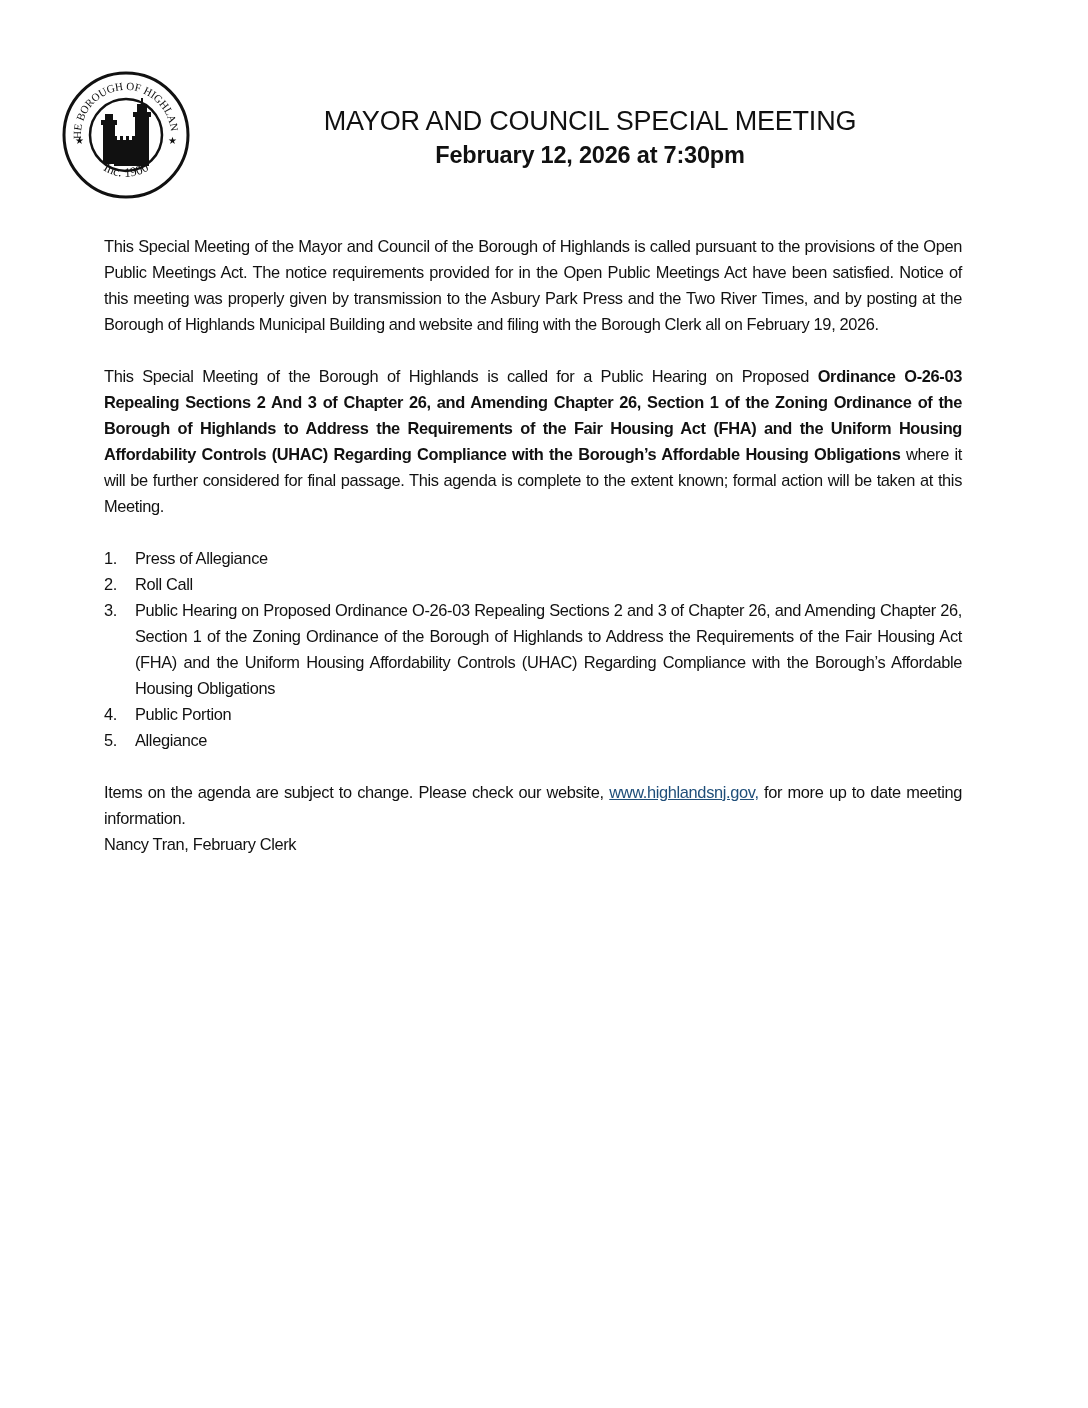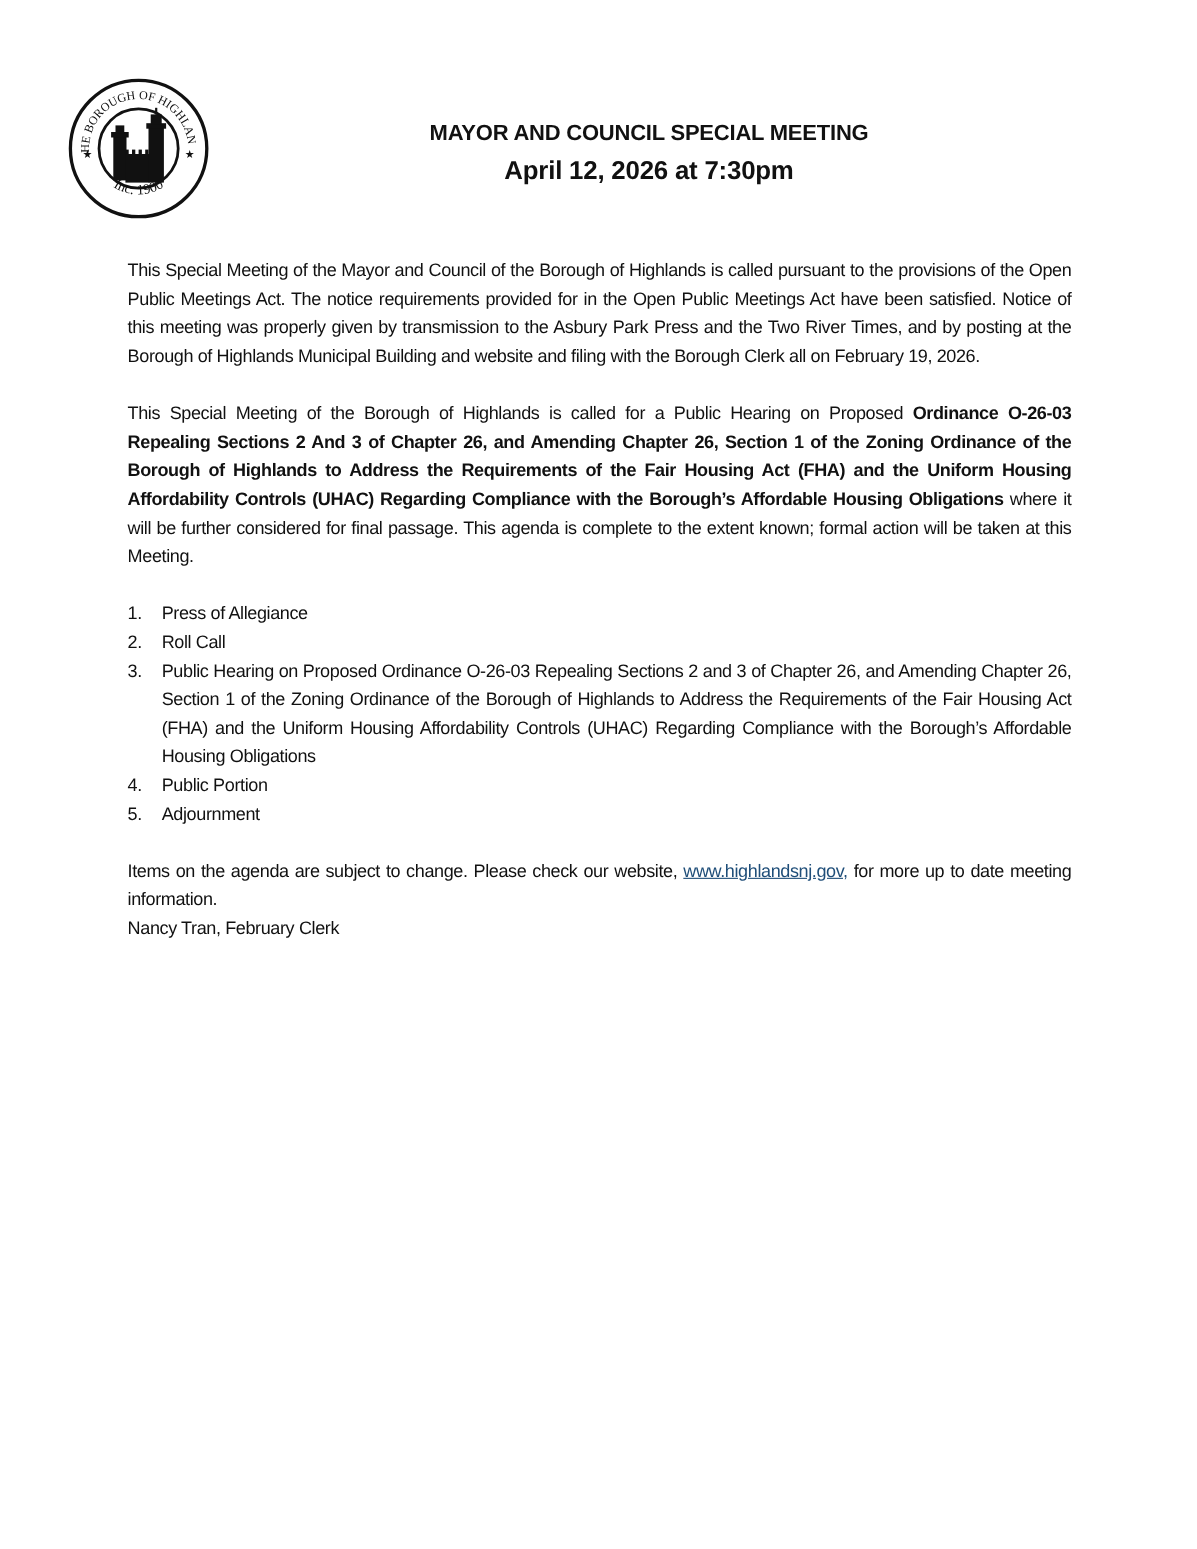--- a/index.html
+++ b/index.html
@@ -1,22 +1,22 @@
 <!DOCTYPE html>
 <html><head>
 <meta charset="utf-8">
 <style>
   html, body { margin: 0; padding: 0; background: #ffffff; }
   body { width: 1088px; height: 1408px; position: relative; overflow: hidden;
          font-family: "Liberation Sans", sans-serif; color: #111111; }
   .logo { position: absolute; left: 61px; top: 70px; width: 130px; height: 130px; }
   .header { position: absolute; left: 200px; width: 780px; top: 104px; text-align: center; }
-  .h1 { font-size: 20px; line-height: 34px; letter-spacing: -0.2px; font-weight: bold; }
+  .h1 { font-size: 27px; line-height: 34px; letter-spacing: -0.2px; }
   .h2 { font-size: 23.5px; line-height: 34px; font-weight: bold; letter-spacing: -0.2px; }
-  .body { position: absolute; left: 116px; width: 858px; top: 233px; font-size: 16.4px; line-height: 26px; letter-spacing: -0.35px; }
+  .body { position: absolute; left: 104px; width: 858px; top: 233px; font-size: 16.4px; line-height: 26px; letter-spacing: -0.35px; }
   p { margin: 0; text-align: justify; }
   .p1 { margin-bottom: 26px; }
   .p2 { margin-bottom: 26px; }
   b { font-weight: bold; }
   ol { margin: 0 0 26px 0; padding: 0; list-style: none; }
   ol li { position: relative; padding-left: 31px; }
   ol li .num { position: absolute; left: 0; top: 0; }
   .link { color: #1f4e79; text-decoration: underline; }
   .p3 { }
 </style>
@@ -49,31 +49,31 @@
       <rect x="71" y="66" width="3" height="4"></rect>
     <rect x="74" y="46" width="14" height="50"></rect>
     <rect x="72" y="42" width="18" height="5"></rect>
     <rect x="76" y="34" width="10" height="9"></rect>
     <rect x="80" y="28" width="2" height="6"></rect>
   </g>
 </svg>
 
 <div class="header">
   <div class="h1">MAYOR AND COUNCIL SPECIAL MEETING</div>
-  <div class="h2">April 12, 2026 at 7:30pm</div>
+  <div class="h2">February 12, 2026 at 7:30pm</div>
 </div>
 
 <div class="body">
   <p class="p1">This Special Meeting of the Mayor and Council of the Borough of Highlands is called pursuant to the provisions of the Open Public Meetings Act. The notice requirements provided for in the Open Public Meetings Act have been satisfied.  Notice of this meeting was properly given by transmission to the Asbury Park Press and the Two River Times, and by posting at the Borough of Highlands Municipal Building and website and filing with the Borough Clerk all on February 19, 2026.</p>
   <p class="p2"><span>This Special Meeting of the Borough of Highlands is called for a Public Hearing on Proposed </span><b>Ordinance O-26-03 Repealing Sections 2 And 3 of Chapter 26, and Amending Chapter 26, Section 1 of the Zoning Ordinance of the Borough of Highlands to Address the Requirements of the Fair Housing Act (FHA) and the Uniform Housing Affordability Controls (UHAC) Regarding Compliance with the Borough’s Affordable Housing Obligations</b><span> where it will be further considered for final passage. This agenda is complete to the extent known; formal action will be taken at this Meeting.</span></p>
   <ol>
     <li><span class="num">1.</span><span>Press of Allegiance</span></li>
     <li><span class="num">2.</span><span>Roll Call</span></li>
     <li>
         <span class="num">3.</span>
         <span style="display:block;text-align:justify;">Public Hearing on Proposed Ordinance O-26-03 Repealing Sections 2 and 3 of Chapter 26, and Amending Chapter 26, Section 1 of the Zoning Ordinance of the Borough of Highlands to Address the Requirements of the Fair Housing Act (FHA) and the Uniform Housing Affordability Controls (UHAC) Regarding Compliance with the Borough’s Affordable Housing Obligations</span>
       </li>
     <li><span class="num">4.</span><span>Public Portion</span></li>
-    <li><span class="num">5.</span><span>Adjournment</span></li>
+    <li><span class="num">5.</span><span>Allegiance</span></li>
   </ol>
   <p class="p3"><span>Items on the agenda are subject to change. Please check our website, </span><a class="link">www.highlandsnj.gov,</a><span> for more up to date meeting information.</span></p>
   <p>Nancy Tran, February Clerk</p>
 </div>
 
 </body></html>

